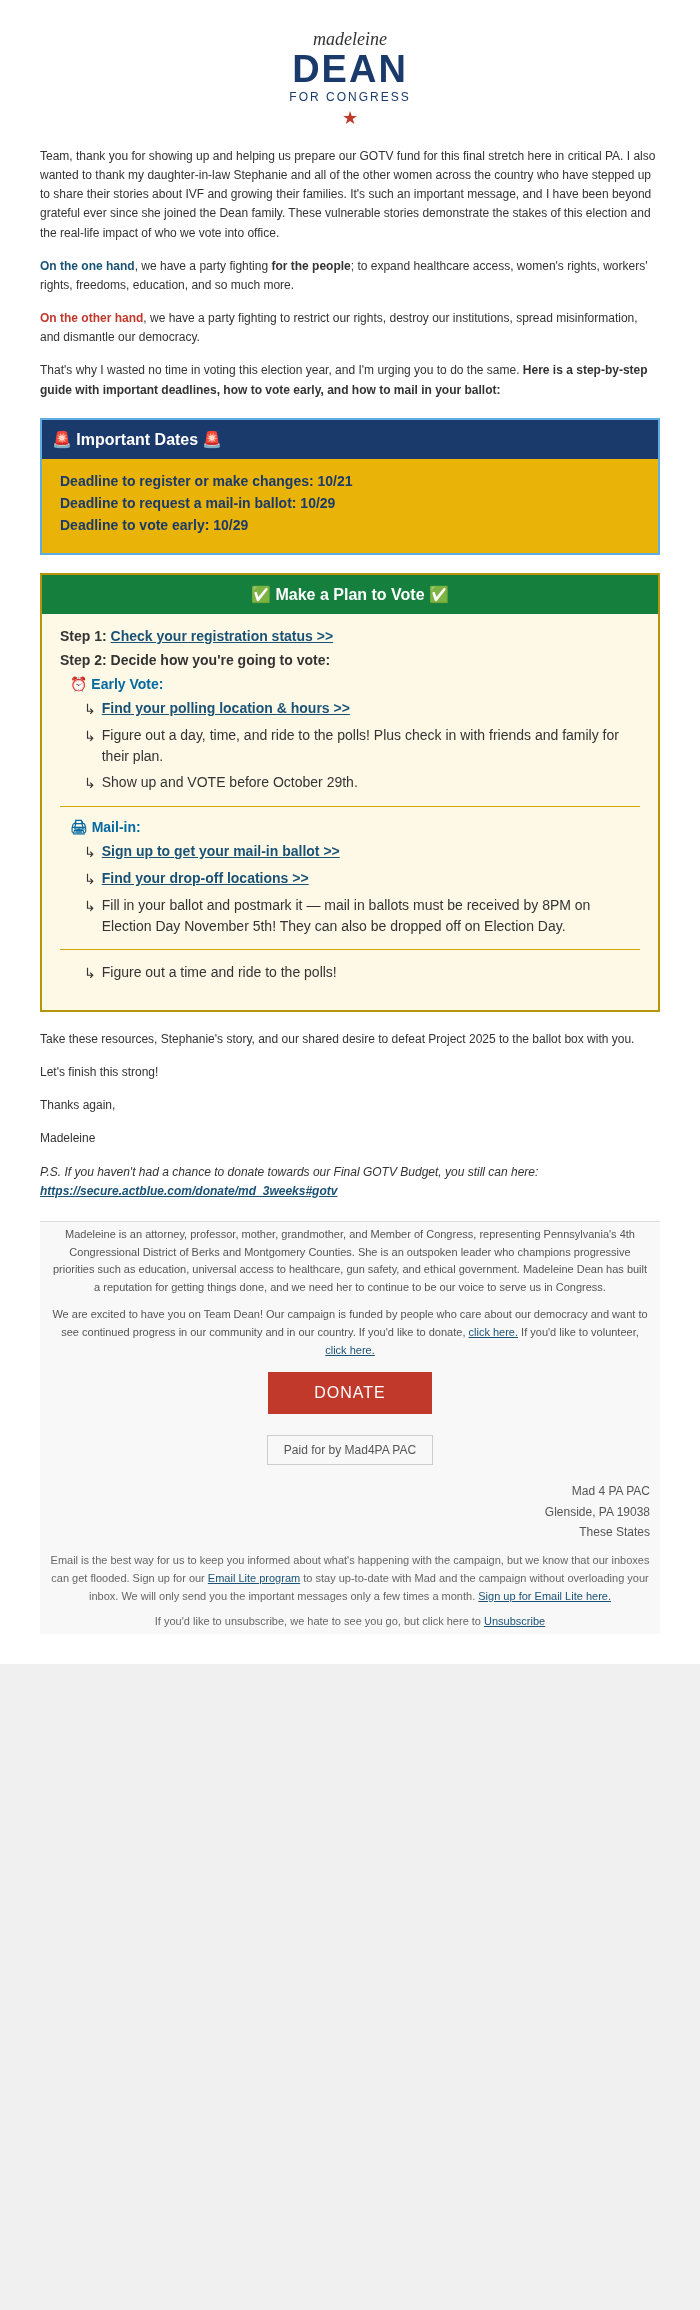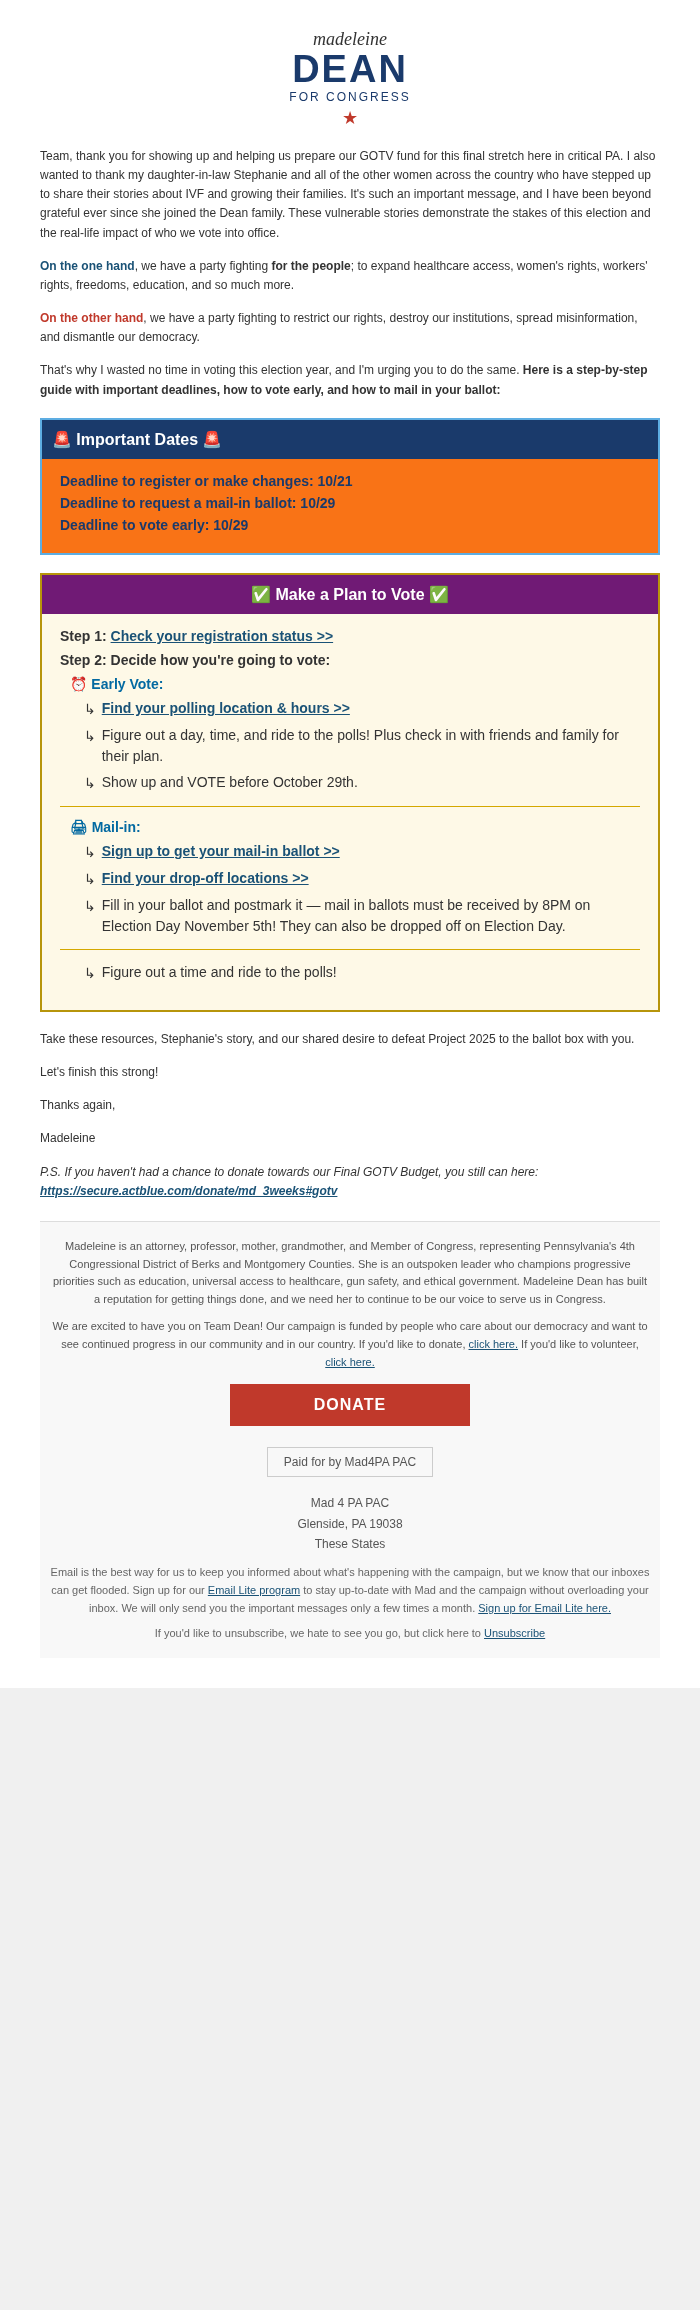--- a/index.html
+++ b/index.html
@@ -73,37 +73,37 @@
       padding: 0;
     }
     .important-dates-header {
       background: #1a3a6b;
       color: #fff;
       padding: 10px;
       font-weight: bold;
       font-size: 16px;
     }
     .important-dates-body {
-      background: #f97316;
+      background: #eab308;
       padding: 14px 18px;
     }
     .date-line {
       font-weight: bold;
       font-size: 14px;
       margin-bottom: 6px;
       color: #1a3a6b;
     }
     .make-plan-box {
       border: 2px solid #b7950b;
       margin: 18px 0;
       padding: 0;
       background: #fef9e7;
     }
     .make-plan-header {
-      background: #701a75;
+      background: #15803d;
       color: #fff;
       text-align: center;
       padding: 10px;
       font-weight: bold;
       font-size: 16px;
     }
     .make-plan-body {
       padding: 14px 18px;
     }
     .step-line {
@@ -145,61 +145,62 @@
       font-weight: bold;
     }
     .divider-line {
       border: none;
       border-top: 1px solid #d4a800;
       margin: 12px 0;
     }
     .footer-section {
       background: #f8f8f8;
       border-top: 1px solid #ddd;
-      padding: 16px 10px;
+      padding: 4px 10px;
       margin-top: 20px;
       text-align: center;
       font-size: 11px;
       color: #666;
       line-height: 1.5;
     }
     .footer-text {
       margin-bottom: 10px;
       font-size: 11px;
       color: #555;
       line-height: 1.6;
     }
     .donate-btn {
       display: block;
       background: #c0392b;
       color: #fff;
       text-align: center;
       padding: 12px 20px;
       font-size: 16px;
-      font-weight: bold;
+      font-weight: normal;
       text-decoration: none;
       margin: 13px auto;
-      width: 240px;
+      width: 164px;
       letter-spacing: 1px;
       cursor: pointer;
       border: none;
     }
     .paid-for-box {
       border: 1px solid #ccc;
       display: inline-block;
       padding: 5px 16px;
       font-size: 12px;
       color: #555;
       margin: 8px auto;
     }
     .footer-address {
       font-size: 12px;
       color: #555;
       line-height: 1.7;
       margin: 6px 0;
+      text-align: right;
     }
     .footer-fine {
       font-size: 11px;
       color: #666;
       line-height: 1.6;
       margin-top: 10px;
     }
     .unsubscribe-line {
       font-size: 11px;
       color: #666;

